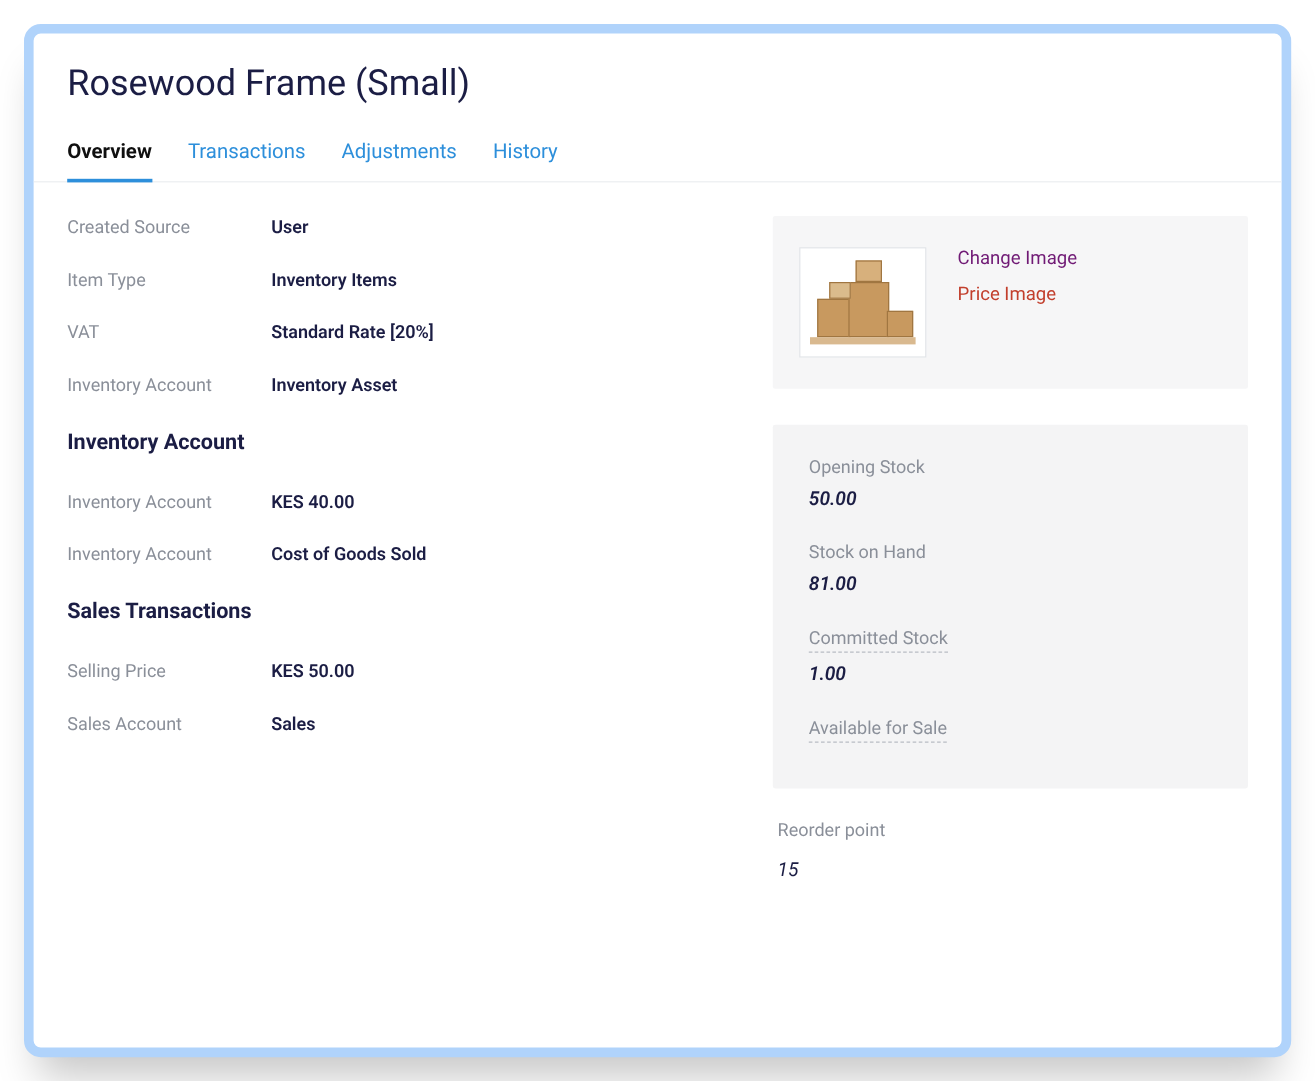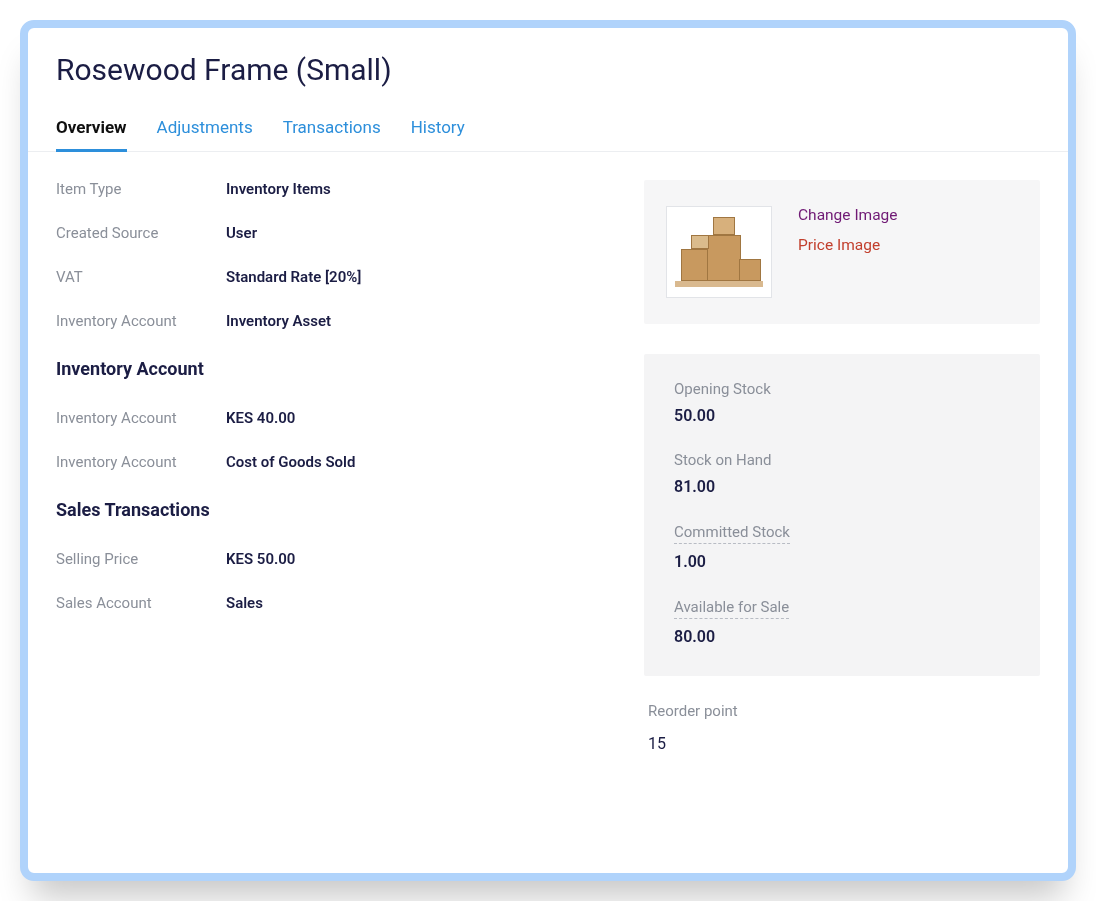--- a/index.html
+++ b/index.html
@@ -86,52 +86,52 @@
   .img-links a { display:block; font-size:15.5px; text-decoration:none; margin-bottom:12px; cursor:pointer; }
   .link-change { color:#701a75; }
   .link-remove { color:#c23f2d; }
 
   
   .stock-card { background:#f4f4f5; padding:26px 30px 30px 30px; border-radius:2px; }
   .stock-block { margin-bottom:26px; }
   .stock-block:last-child { margin-bottom:0; }
   .stock-label { font-size:15px; color:#8a8f99; margin-bottom:8px; }
   .stock-label.dashed { border-bottom:1px dashed #b8bcc4; display:inline-block; padding-bottom:2px;text-align:right; }
-  .stock-value { font-size:16px; color:#1b1d44; font-weight:600; }
+  .stock-value { font-size:16px; color:#1b1d44; font-weight:600;font-style:italic; }
 
   .reorder { margin-top:26px; padding-left:4px; }
   .reorder .stock-label { margin-bottom:14px; }
 </style>
 </head>
 <body>
 
 <div class="panel">
 
   <div class="hdr">
     <div class="title">Rosewood Frame (Small)</div>
   </div>
 
   <div class="tabs">
     <div class="tab active">Overview</div>
+    <div class="tab">Transactions</div>
     <div class="tab">Adjustments</div>
-    <div class="tab">Transactions</div>
     <div class="tab">History</div>
   </div>
 
   <div class="body">
 
     <div class="col-left">
 
       <div class="kv-row">
+        <div class="kv-label">Created Source</div>
+        <div class="kv-value">User</div>
+      </div>
+      <div class="kv-row">
         <div class="kv-label">Item Type</div>
         <div class="kv-value">Inventory Items</div>
-      </div>
-      <div class="kv-row">
-        <div class="kv-label">Created Source</div>
-        <div class="kv-value">User</div>
       </div>
       <div class="kv-row">
         <div class="kv-label">VAT</div>
         <div class="kv-value">Standard Rate [20%]</div>
       </div>
       <div class="kv-row">
         <div class="kv-label">Inventory Account</div>
         <div class="kv-value">Inventory Asset</div>
       </div>
 
@@ -183,21 +183,20 @@
         <div class="stock-block">
           <div class="stock-label">Stock on Hand</div>
           <div class="stock-value">81.00</div>
         </div>
         <div class="stock-block">
           <div class="stock-label dashed">Committed Stock</div>
           <div class="stock-value">1.00</div>
         </div>
         <div class="stock-block">
           <div class="stock-label dashed">Available for Sale</div>
-          <div class="stock-value">80.00</div>
         </div>
       </div>
 
       <div class="reorder">
         <div class="stock-label">Reorder point</div>
         <div class="stock-value" style="font-weight:400;">15</div>
       </div>
 
     </div>
 

